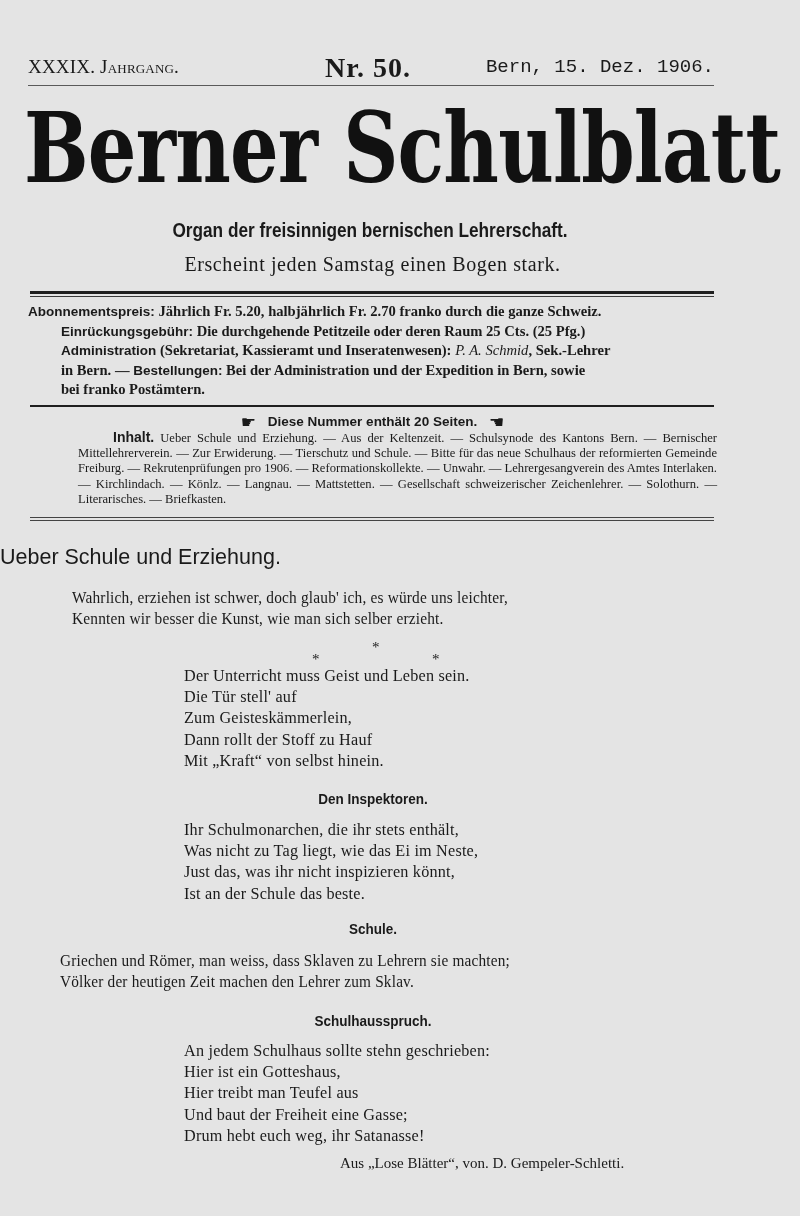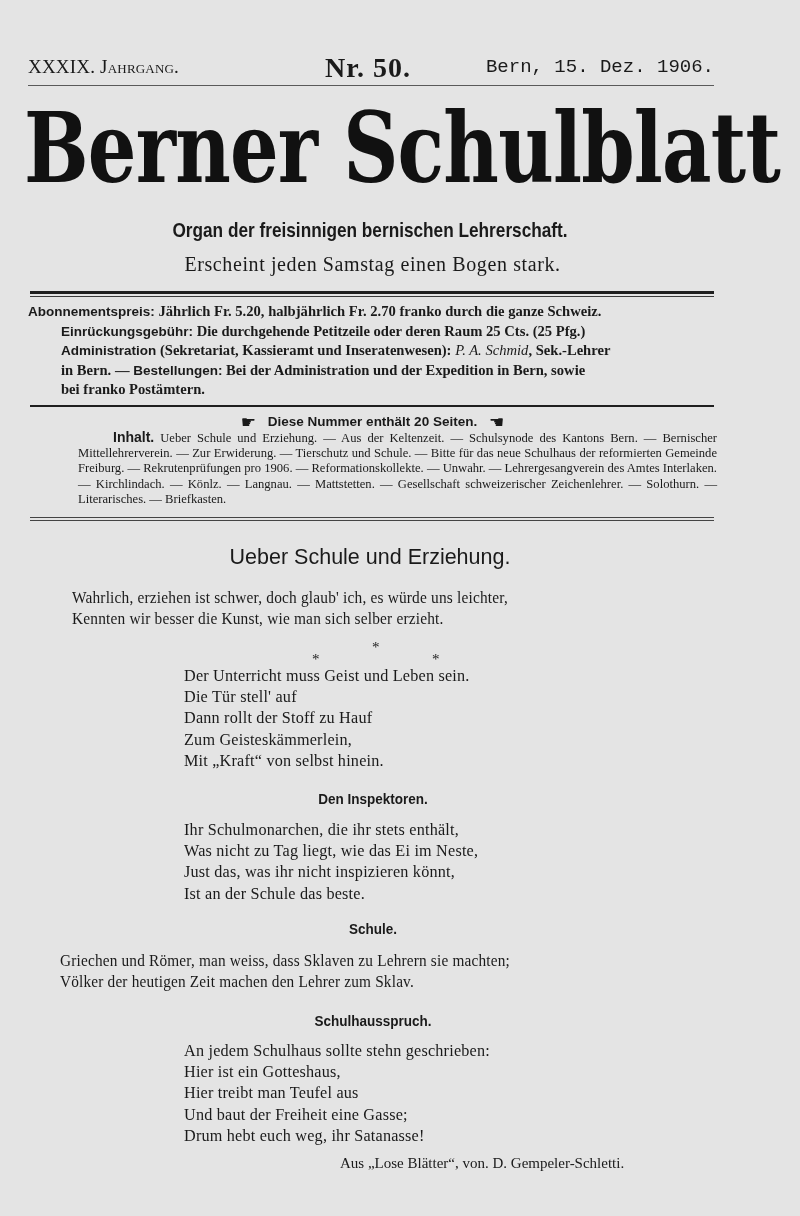--- a/index.html
+++ b/index.html
@@ -54,21 +54,21 @@
   
   .contents-title { top: 372px; left: 0; width: 745px; text-align: center;
     font-family: "Liberation Sans", "DejaVu Sans", sans-serif; font-weight: bold; font-size: 13.5px; }
   .hand { display: inline-block; vertical-align: middle; font-size: 17px; margin: 0 8px; }
   .hand.rev { transform: scaleX(-1); }
   .contents { top: 390px; left: 29px; width: 688px; font-size: 12.6px; line-height: 15.2px; text-align: justify; }
   .contents .lead { padding-left: 49px; }
   .contents .inh { font-family: "Liberation Sans", "DejaVu Sans", sans-serif; font-weight: bold; font-size: 14px; padding-left: 35px; }
 
   
-  .art-title { top: 505px; left: 0; width: 740px; text-align: center;
+  .art-title { top: 505px; left: 0; width: 740px; 
     font-family: "Liberation Sans", "DejaVu Sans", sans-serif; font-size: 21.5px; }
   .verse { font-size: 16.2px; line-height: 21.2px; letter-spacing: 0.2px; white-space: nowrap; }
   .epigraph { top: 547px; left: 72px; transform: scaleX(0.88); transform-origin: left top; font-size: 17.5px; }
   .stars { top: 603px; left: 0; width: 800px; height: 24px; font-size: 15px; }
   .stars span { position: absolute; }
   .poem1 { top: 626px; left: 184px; }
   .sec-head { left: 0; width: 746px; text-align: center;
     font-family: "Liberation Sans", "DejaVu Sans", sans-serif; font-weight: bold; font-size: 15px;
     transform: scaleX(0.9); }
   .h-insp { top: 750px; }
@@ -147,22 +147,22 @@
 
   <div class="abs stars">
     <span style="left:312px; top:8px;">*</span>
     <span style="left:372px; top:-4px;">*</span>
     <span style="left:432px; top:8px;">*</span>
   </div>
 
   <div class="abs verse poem1">
     <div>Der Unterricht muss Geist und Leben sein.</div>
     <div>Die Tür stell' auf</div>
+    <div>Zum Geisteskämmerlein,</div>
     <div>Dann rollt der Stoff zu Hauf</div>
-    <div>Zum Geisteskämmerlein,</div>
     <div>Mit „Kraft“ von selbst hinein.</div>
   </div>
 
   <div class="abs sec-head h-insp">Den Inspektoren.</div>
   <div class="abs verse poem2">
     <div>Ihr Schulmonarchen, die ihr stets enthält,</div>
     <div>Was nicht zu Tag liegt, wie das Ei im Neste,</div>
     <div>Just das, was ihr nicht inspizieren könnt,</div>
     <div>Ist an der Schule das beste.</div>
   </div>

